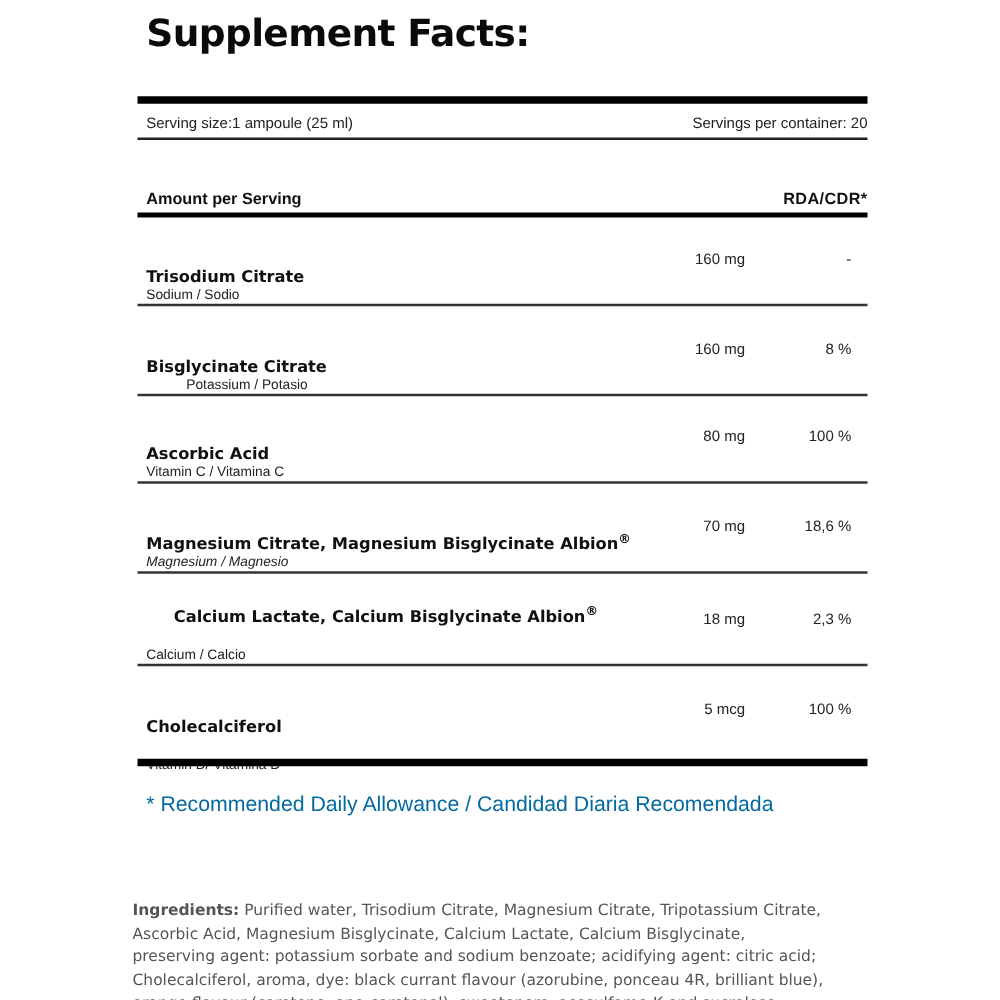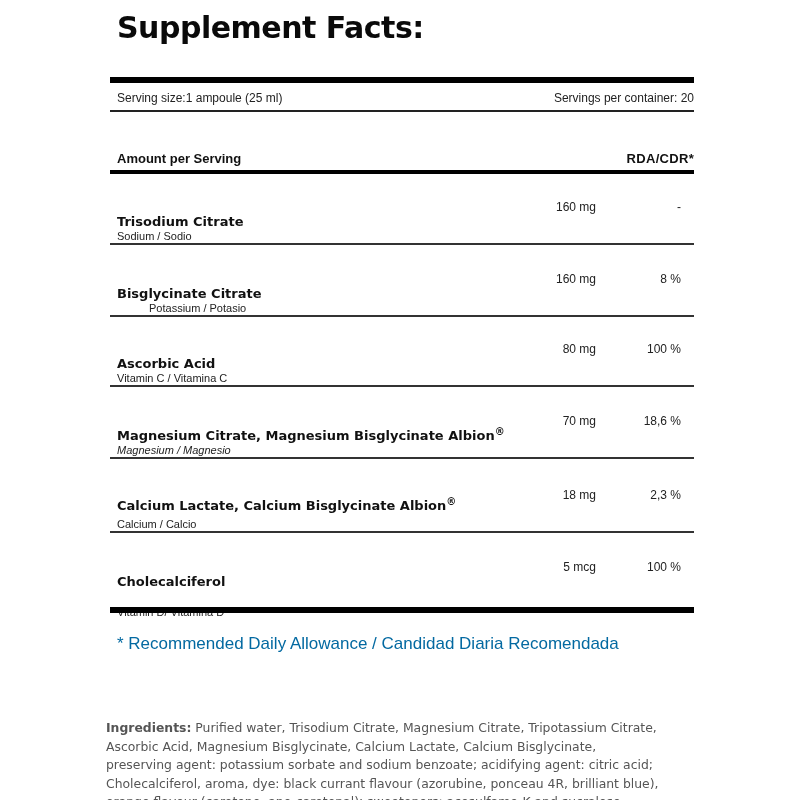--- a/index.html
+++ b/index.html
@@ -63,21 +63,21 @@
     <div class="row" style="top: 406px;">
       <div class="amt" style="top:8px;">70 mg</div>
       <div class="rda" style="top:8px;">18,6 %</div>
       <div class="name" style="top:20px;"><span>Magnesium Citrate, Magnesium Bisglycinate Albion</span><sup>®</sup></div>
       <div class="sub" style="top:38px;font-style:italic;">Magnesium / Magnesio</div>
       <div class="line" style="top:51px;"></div>
     </div>
     <div class="row" style="top: 480px;">
       <div class="amt" style="top:8px;">18 mg</div>
       <div class="rda" style="top:8px;">2,3 %</div>
-      <div class="name" style="top:16px;"><span>Calcium Lactate, Calcium Bisglycinate Albion</span><sup>®</sup></div>
+      <div class="name" style="top:4px;margin-left:22px;"><span>Calcium Lactate, Calcium Bisglycinate Albion</span><sup>®</sup></div>
       <div class="sub" style="top:38px;">Calcium / Calcio</div>
       <div class="line" style="top:51px;"></div>
     </div>
     <div class="row" style="top: 552px;">
       <div class="amt" style="top:8px;">5 mcg</div>
       <div class="rda" style="top:8px;">100 %</div>
       <div class="name" style="top:20px;"><span>Cholecalciferol</span><sup></sup></div>
       <div class="sub" style="top:36px;margin-top:18px;">Vitamin D/ Vitamina D</div>
     </div>
   </div>

